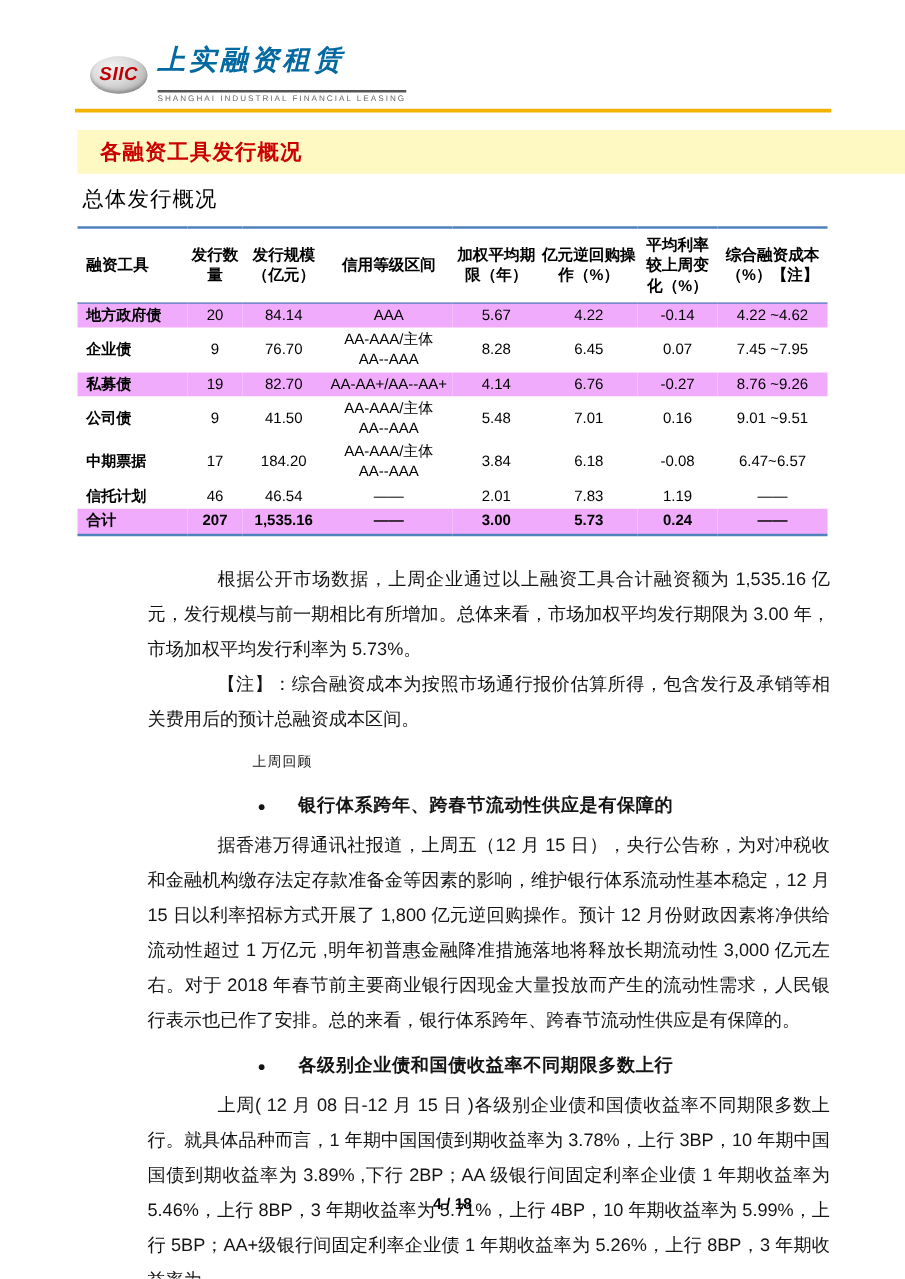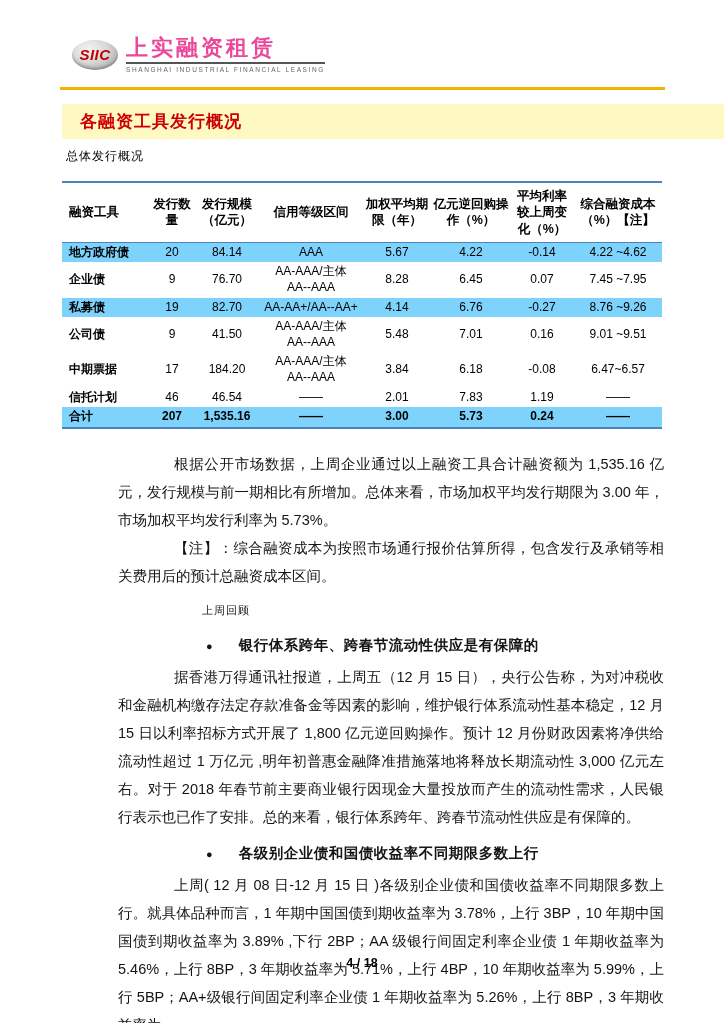--- a/index.html
+++ b/index.html
@@ -8,44 +8,44 @@
   .page { position:relative; width:724px; height:1023px; background:#ffffff; overflow:hidden; margin:0 auto; }
 
   
   .logo { position:absolute; top:36px; left:72px; display:flex; align-items:center; gap:8px; }
   .logo-mark { width:46px; height:30px; border-radius:50%;
     background:radial-gradient(ellipse at 35% 30%, #f2f2f2 0%, #d8d8d8 45%, #9a9a9a 100%);
     display:flex; align-items:center; justify-content:center;
     box-shadow:inset 0 -2px 3px rgba(0,0,0,.25); }
   .logo-mark span { font-style:italic; font-weight:bold; font-size:15px; color:#c00000; letter-spacing:.5px; }
   .logo-text { display:flex; flex-direction:column; }
-  .brand { font-size:22px; font-weight:bold; color:#ec4899; letter-spacing:3px;
-    border-bottom:2px solid #555; padding-bottom:2px; line-height:1.1; }
+  .brand { font-size:22px; font-weight:bold; color:#0369a1; letter-spacing:3px;
+    border-bottom:2px solid #555; padding-bottom:12px; line-height:1.1;font-style:italic; }
   .brand-sub { font-size:6.5px; letter-spacing:1.6px; color:#666; margin-top:2px; white-space:nowrap; }
   .gold-rule { position:absolute; top:87px; left:60px; width:605px; height:3px; background:#F2B200; }
 
   
   .banner { position:absolute; top:104px; left:62px; width:676px; height:35px;
     background:#fef9c3; display:flex; align-items:center; }
   .banner span { padding-left:18px; font-size:17px; font-weight:bold; color:#CC0000; letter-spacing:1px; }
 
-  .sec-title { position:absolute; top:148px; left:66px; font-size:12px; font-weight:500; color:#000; letter-spacing:1px; }
+  .sec-title { position:absolute; top:148px; left:66px; font-size:17px; font-weight:500; color:#000; letter-spacing:1px; }
 
   
   table.fin { position:absolute; top:181px; left:62px; width:600px; border-collapse:collapse;
     font-size:12px; color:#000; table-layout:fixed;
     border-top:2px solid #4F81BD; border-bottom:2px solid #4F81BD; }
   table.fin thead tr { border-bottom:1.5px solid #4F81BD; }
   table.fin th { font-weight:bold; font-size:12.5px; text-align:center; vertical-align:middle;
     padding:5px 1px; line-height:1.3; }
   table.fin td { text-align:center; vertical-align:middle; padding:2px 1px; line-height:1.3;
     white-space:pre-line; }
   table.fin th:first-child, table.fin td:first-child { text-align:left; padding-left:7px; }
   table.fin td:first-child { font-weight:bold; }
-  table.fin tr.band { background:#7dd3fc; }
+  table.fin tr.band { background:#f0abfc; }
   table.fin tr.total td { font-weight:bold; }
 
   
   .body-text { position:absolute; top:450px; left:118px; width:546px;
     font-size:14.5px; line-height:28px; text-align:justify; color:#141414; }
   .body-text p.indent { text-indent:56px; }
   .review { font-size:11px; font-weight:normal; margin:7px 0 0 84px; line-height:26px; letter-spacing:1px; }
   .bullet { display:flex; align-items:flex-start; margin:9px 0 2px 88px; font-weight:bold; line-height:26px; }
   .bullet .dot { font-size:11px; margin:1px 26px 0 0; }
   .bullet .btxt { font-size:14.5px; letter-spacing:.5px; }

